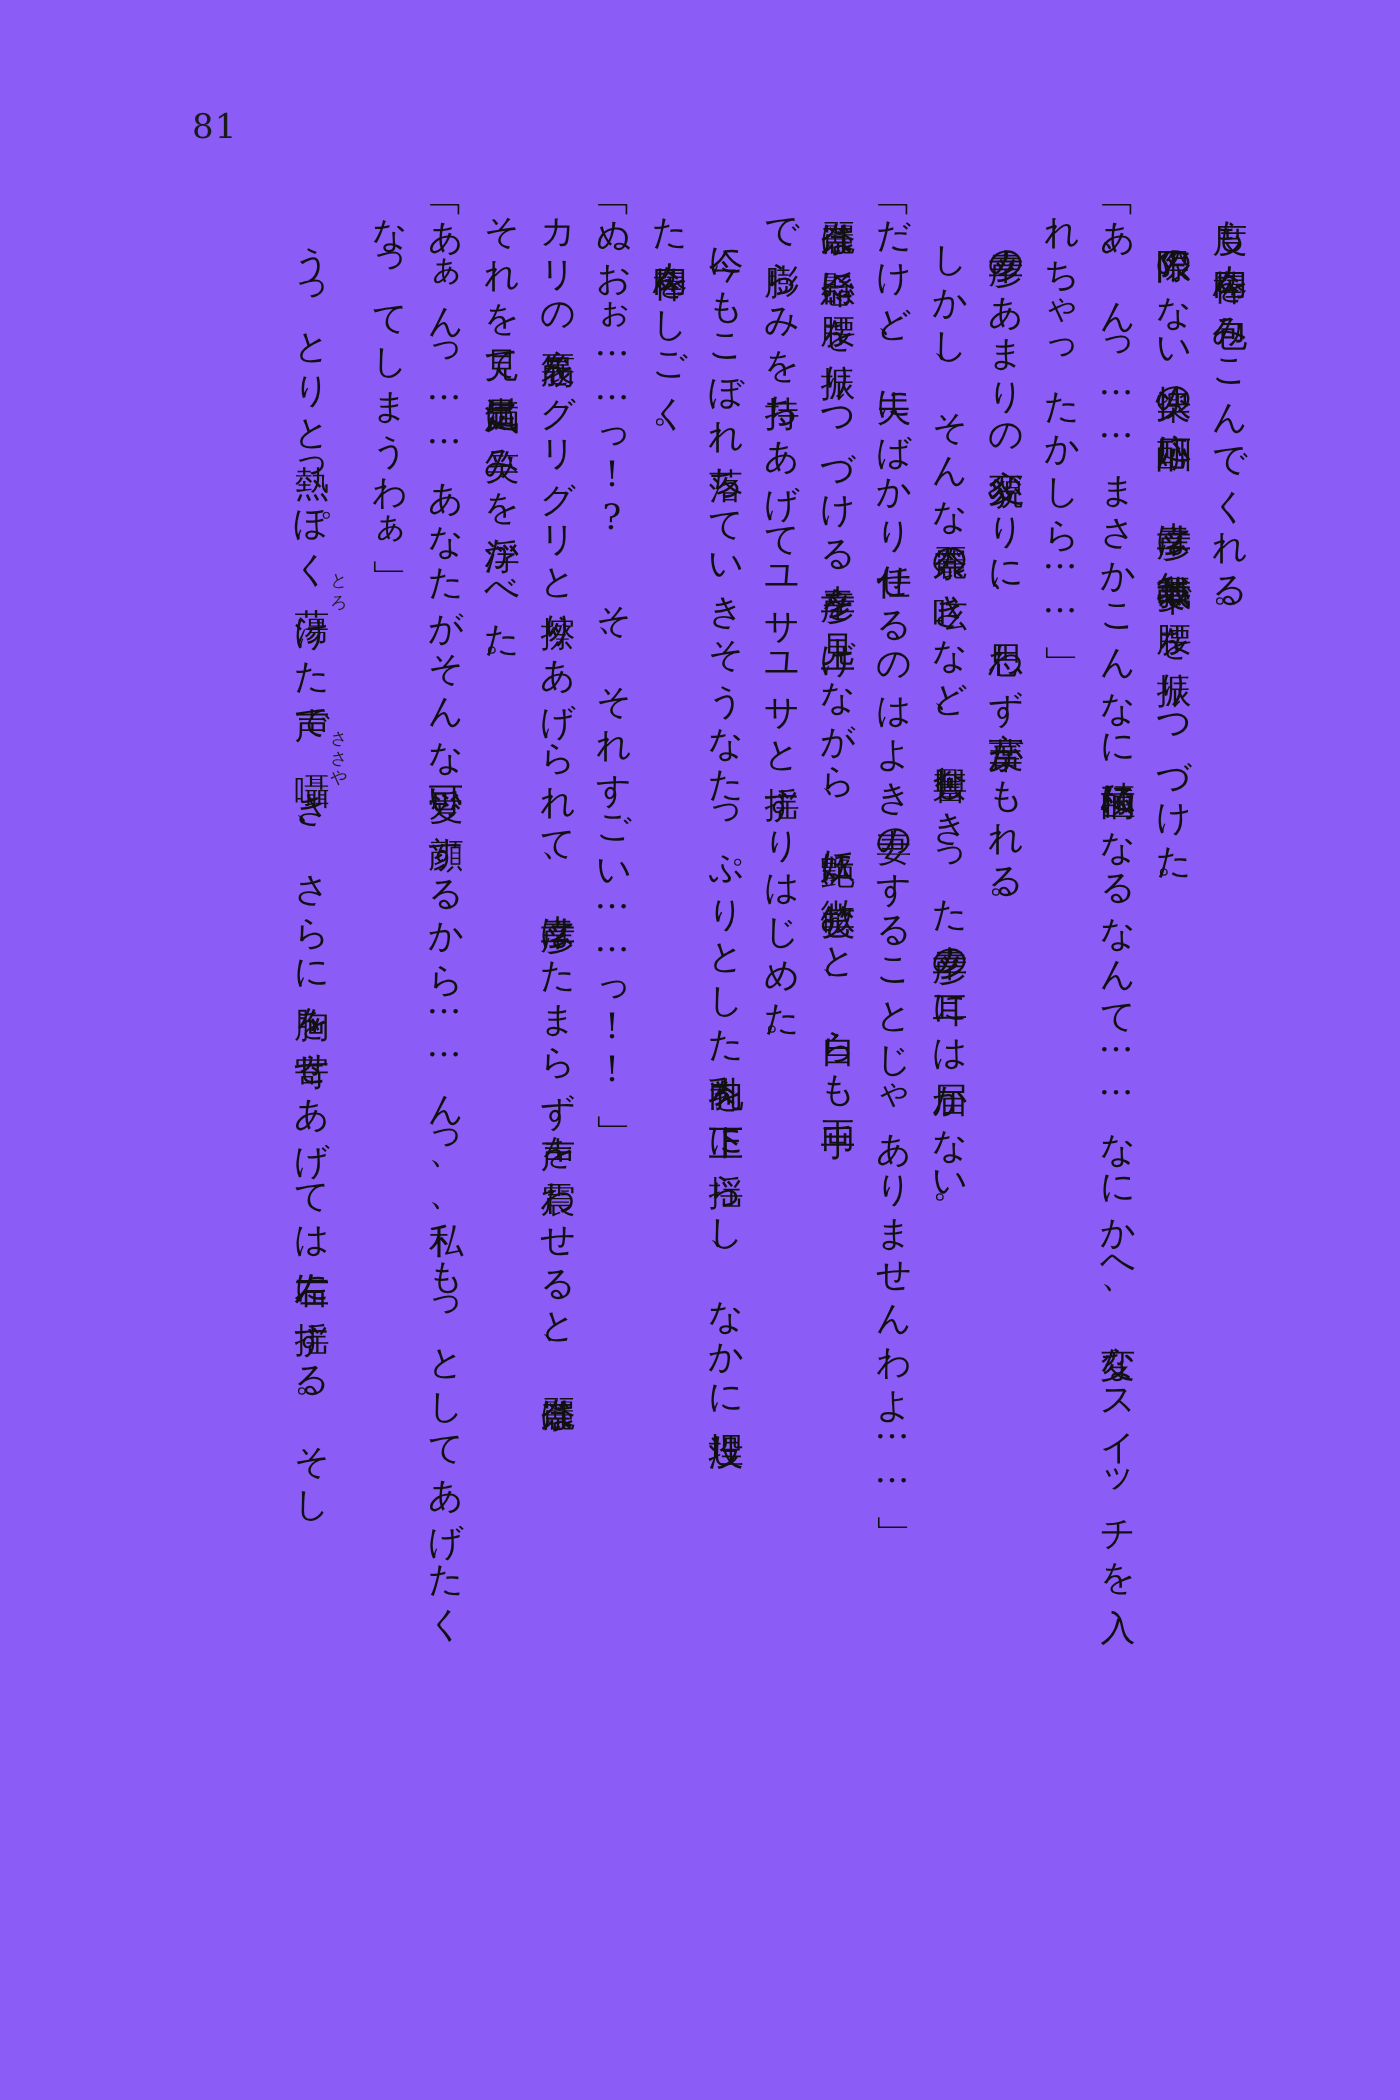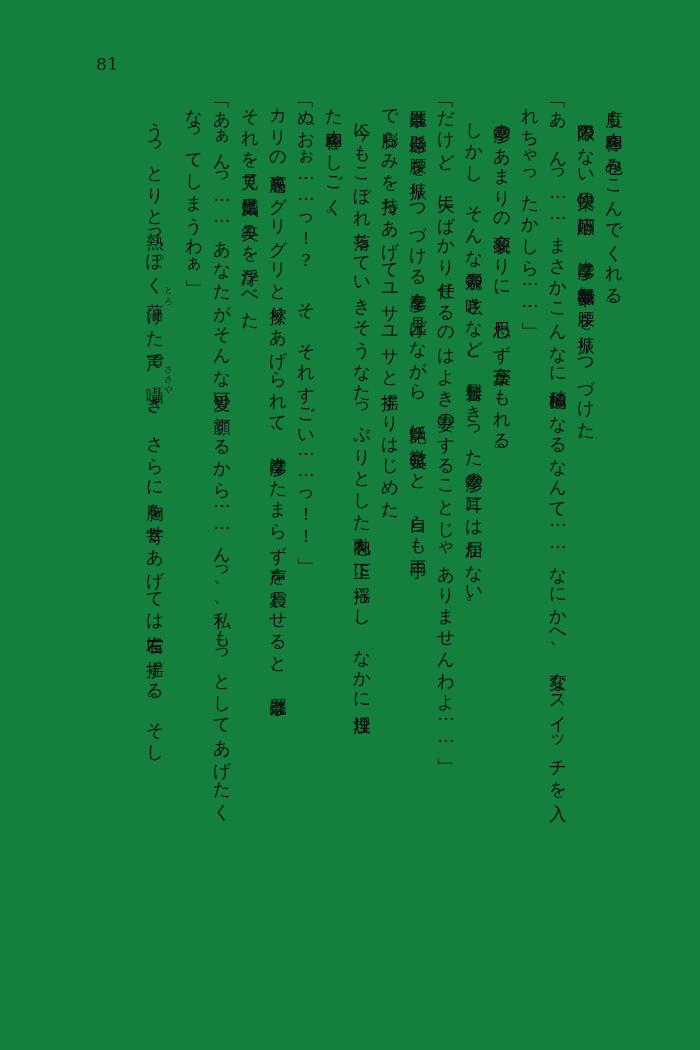--- a/index.html
+++ b/index.html
@@ -12,21 +12,21 @@
     height: 1050px;
     overflow: hidden;
     font-family: "DejaVu Serif", "Liberation Serif", serif;
     color: #1a1a1a;
   }
 
   #page {
     position: relative;
     width: 700px;
     height: 1050px;
-    background: #15803d;
+    background: #8b5cf6;
   }
 
   
   #page-number {
     position: absolute;
     top: 54px;
     left: 96px;
     font-size: 17px;
     letter-spacing: 0.5px;
     color: #1a1a1a;

